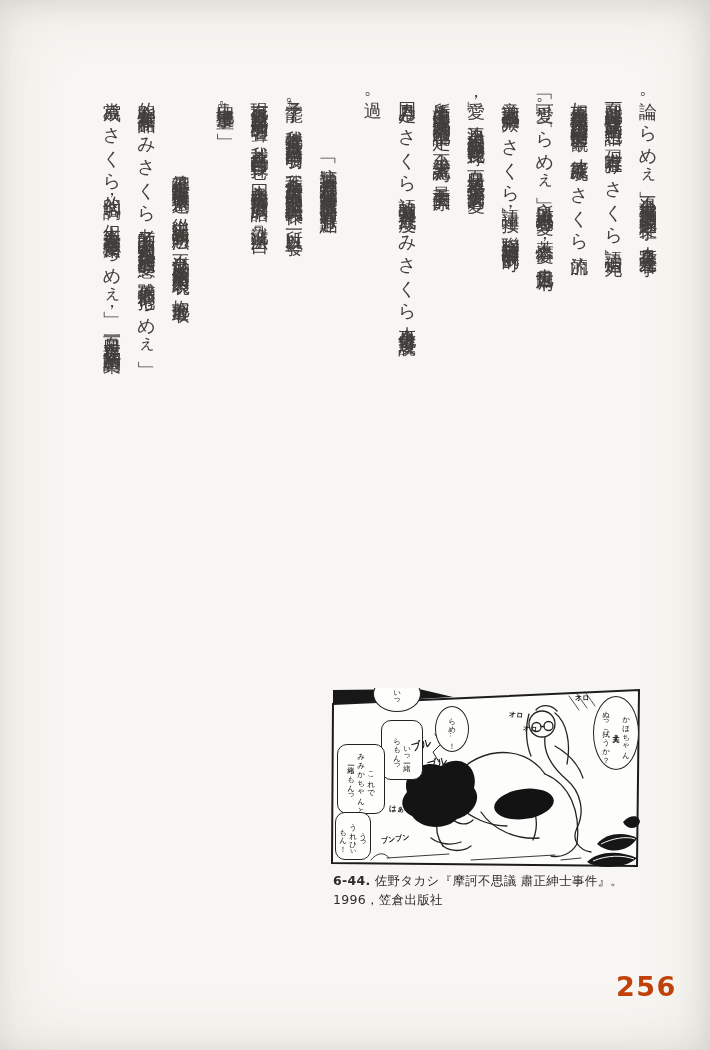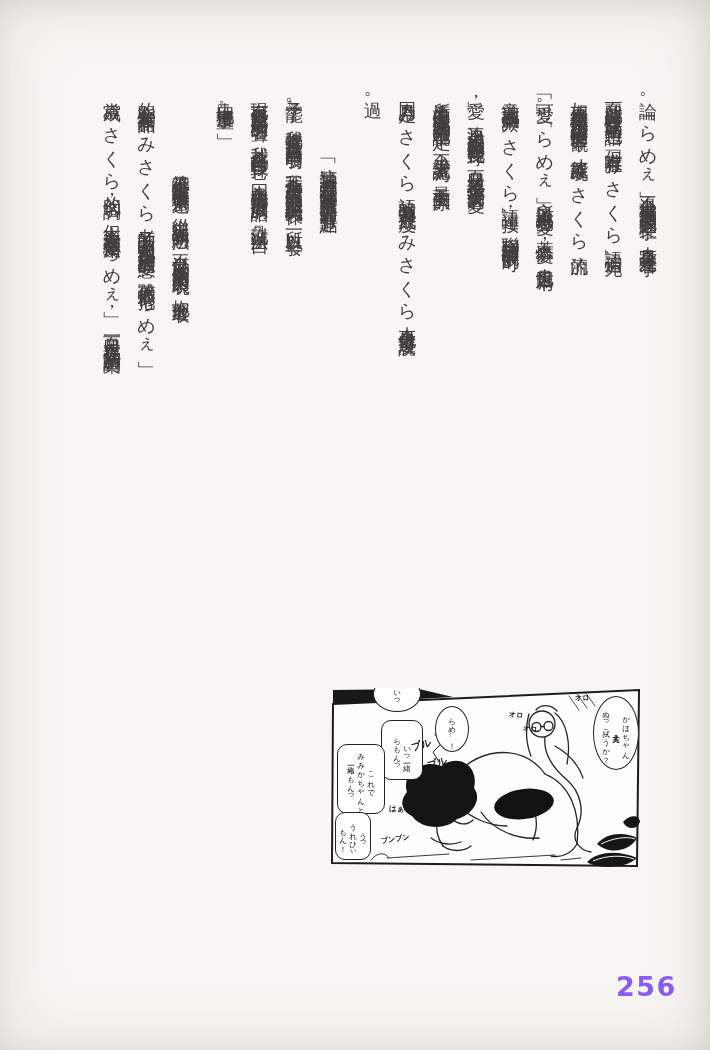--- a/index.html
+++ b/index.html
@@ -40,21 +40,21 @@
   }
   .caption{
     position:absolute;left:333px;top:871px;width:300px;
     font-family:"DejaVu Sans",sans-serif;font-size:12.5px;
     color:#2d2c29;line-height:19px;letter-spacing:.3px;
   }
   .cap-label{font-weight:bold;}
   .page-number{
     position:absolute;left:616px;top:971px;
     font-family:"DejaVu Sans",sans-serif;font-size:27px;font-weight:bold;
-    color:#8b5cf6;letter-spacing:1.5px;
+    color:#c2410c;letter-spacing:1.5px;
   }
 </style>
 </head>
 <body>
 
 <div class="page">
 
   <div id="text-block">
       <div class="col" style="left: 636px; top: 88px;">論。「らめぇ」不過是支撐那過剩表現的一支柱子，本身雖是光看字</div>
       <div class="col" style="left: 601.6px; top: 88px;">面就能傳達「有快感」的角色語，但唯有在「みさくら語」這個宛</div>
@@ -156,17 +156,22 @@
         <span class="sfx" style="left: 96px; top: 68px; font-size: 10px; transform: rotate(-15deg);">ブル</span>
         <span class="sfx" style="left: 178px; top: 22px; font-size: 7px; transform: rotate(6deg);">オロ</span>
         <span class="sfx" style="left: 192px; top: 36px; font-size: 7px; transform: rotate(6deg);">オロ</span>
         <span class="sfx" style="left: 244px; top: 5px; font-size: 7px; transform: rotate(0deg);">オロ</span>
         <span class="sfx" style="left: 58px; top: 116px; font-size: 7.5px; transform: rotate(0deg);">はぁ…</span>
         <span class="sfx" style="left: 50px; top: 146px; font-size: 7px; transform: rotate(-8deg);">ブンブン</span>
       </div>
   </div>
 
   <div class="caption">
+    <div>
+      <span class="cap-label">6-44.</span>
+      <span>佐野タカシ『摩訶不思議 肅正紳士事件』。</span>
+    </div>
+    <div>1996，笠倉出版社</div>
   </div>
 
   <div class="page-number">256</div>
 
 </div>
 
 </body></html>

